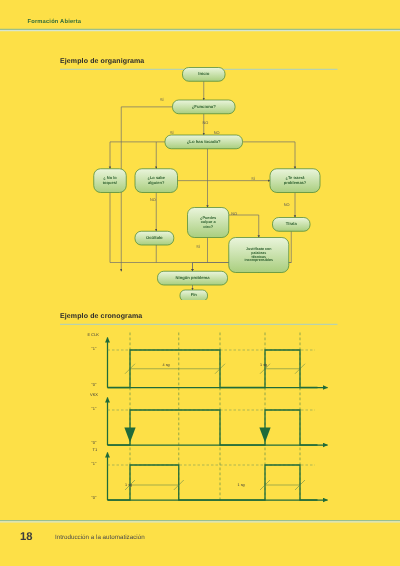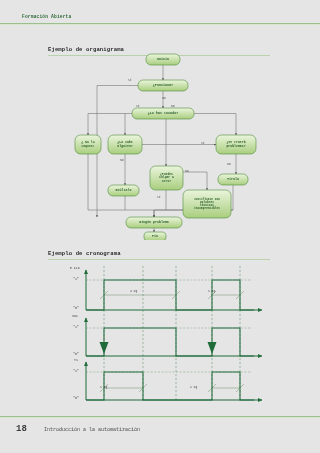--- a/index.html
+++ b/index.html
@@ -3,21 +3,21 @@
 <meta charset="utf-8">
 <style>
   html,body{margin:0;padding:0;}
   body{
     width:320px;height:453px;
     background:#ffffff;
     font-family:"Liberation Sans", sans-serif;
     overflow:hidden;
     position:relative;
   }
-  .page{position:absolute;inset:0;background:#e5e5e5;font-family:Liberation Mono, monospace;}
+  .page{position:absolute;inset:0;background:#fde047;}
 
   
   .hdr-label{
     position:absolute;left:22px;top:14px;
     font-size:4.6px;font-weight:bold;color:#2f6b3a;
     letter-spacing:.15px;
   }
   .hdr-rule{
     position:absolute;left:0;top:23px;width:320px;height:1px;
     background:#9bbf8d;

